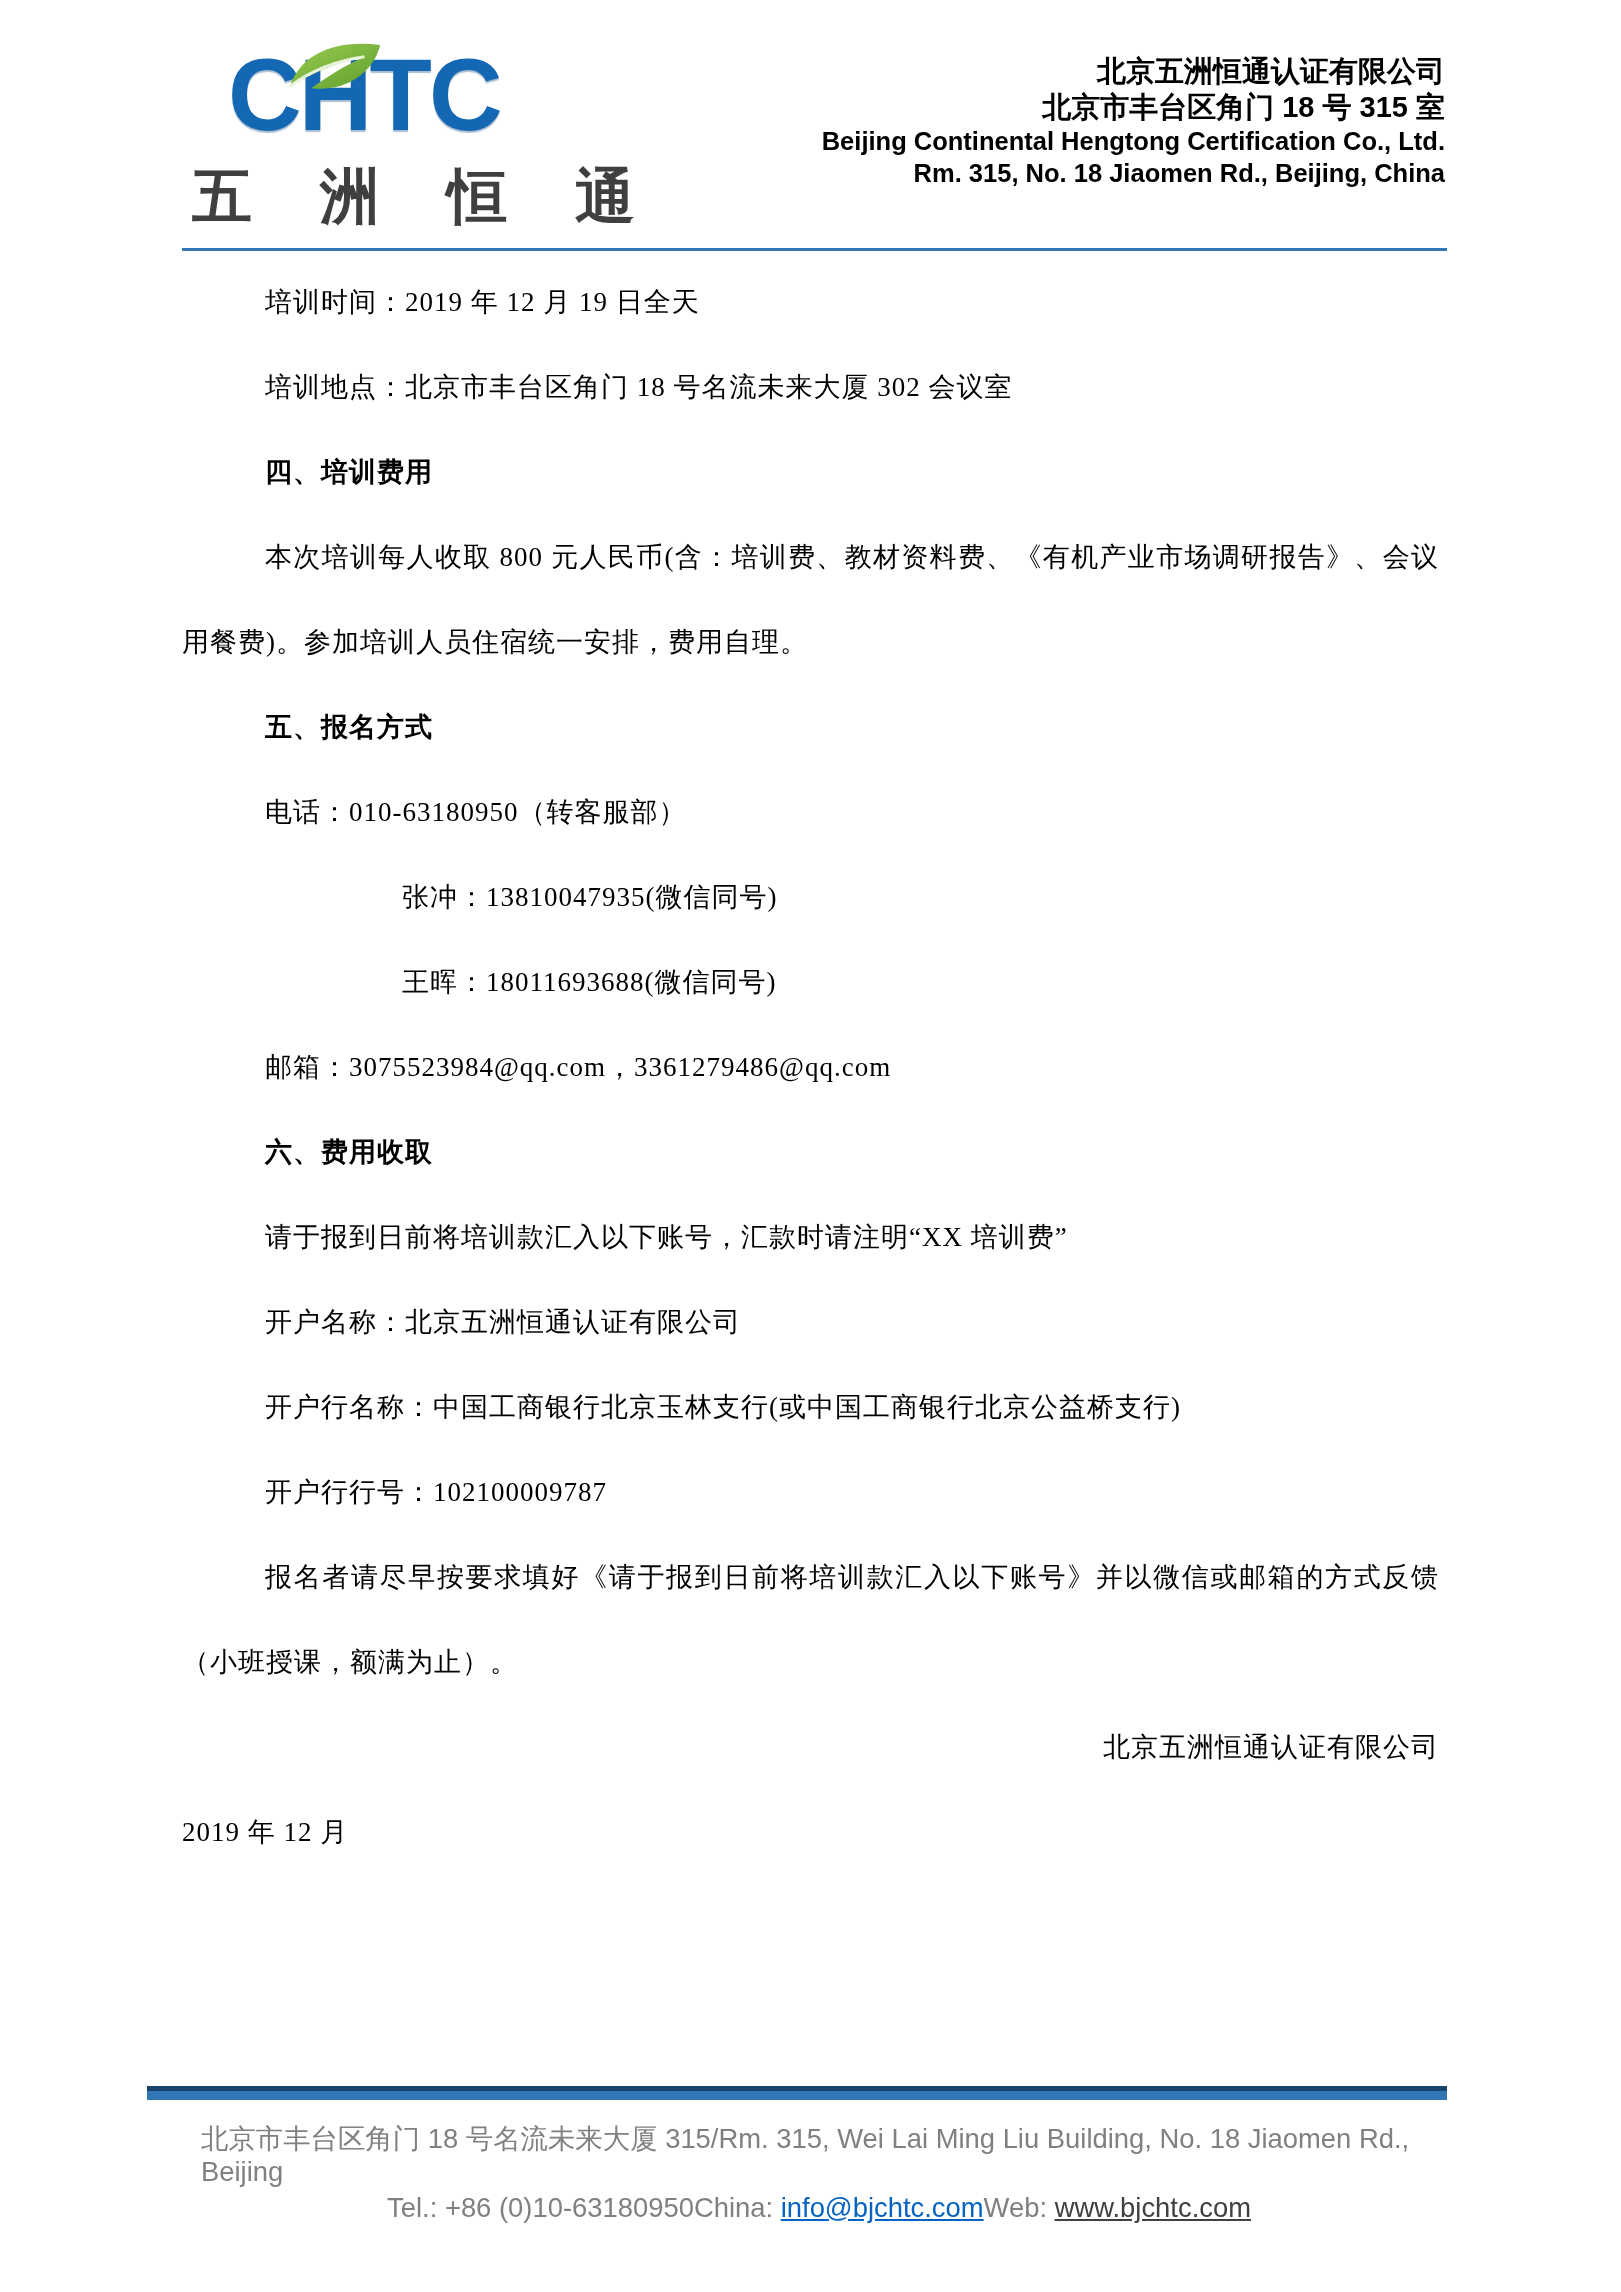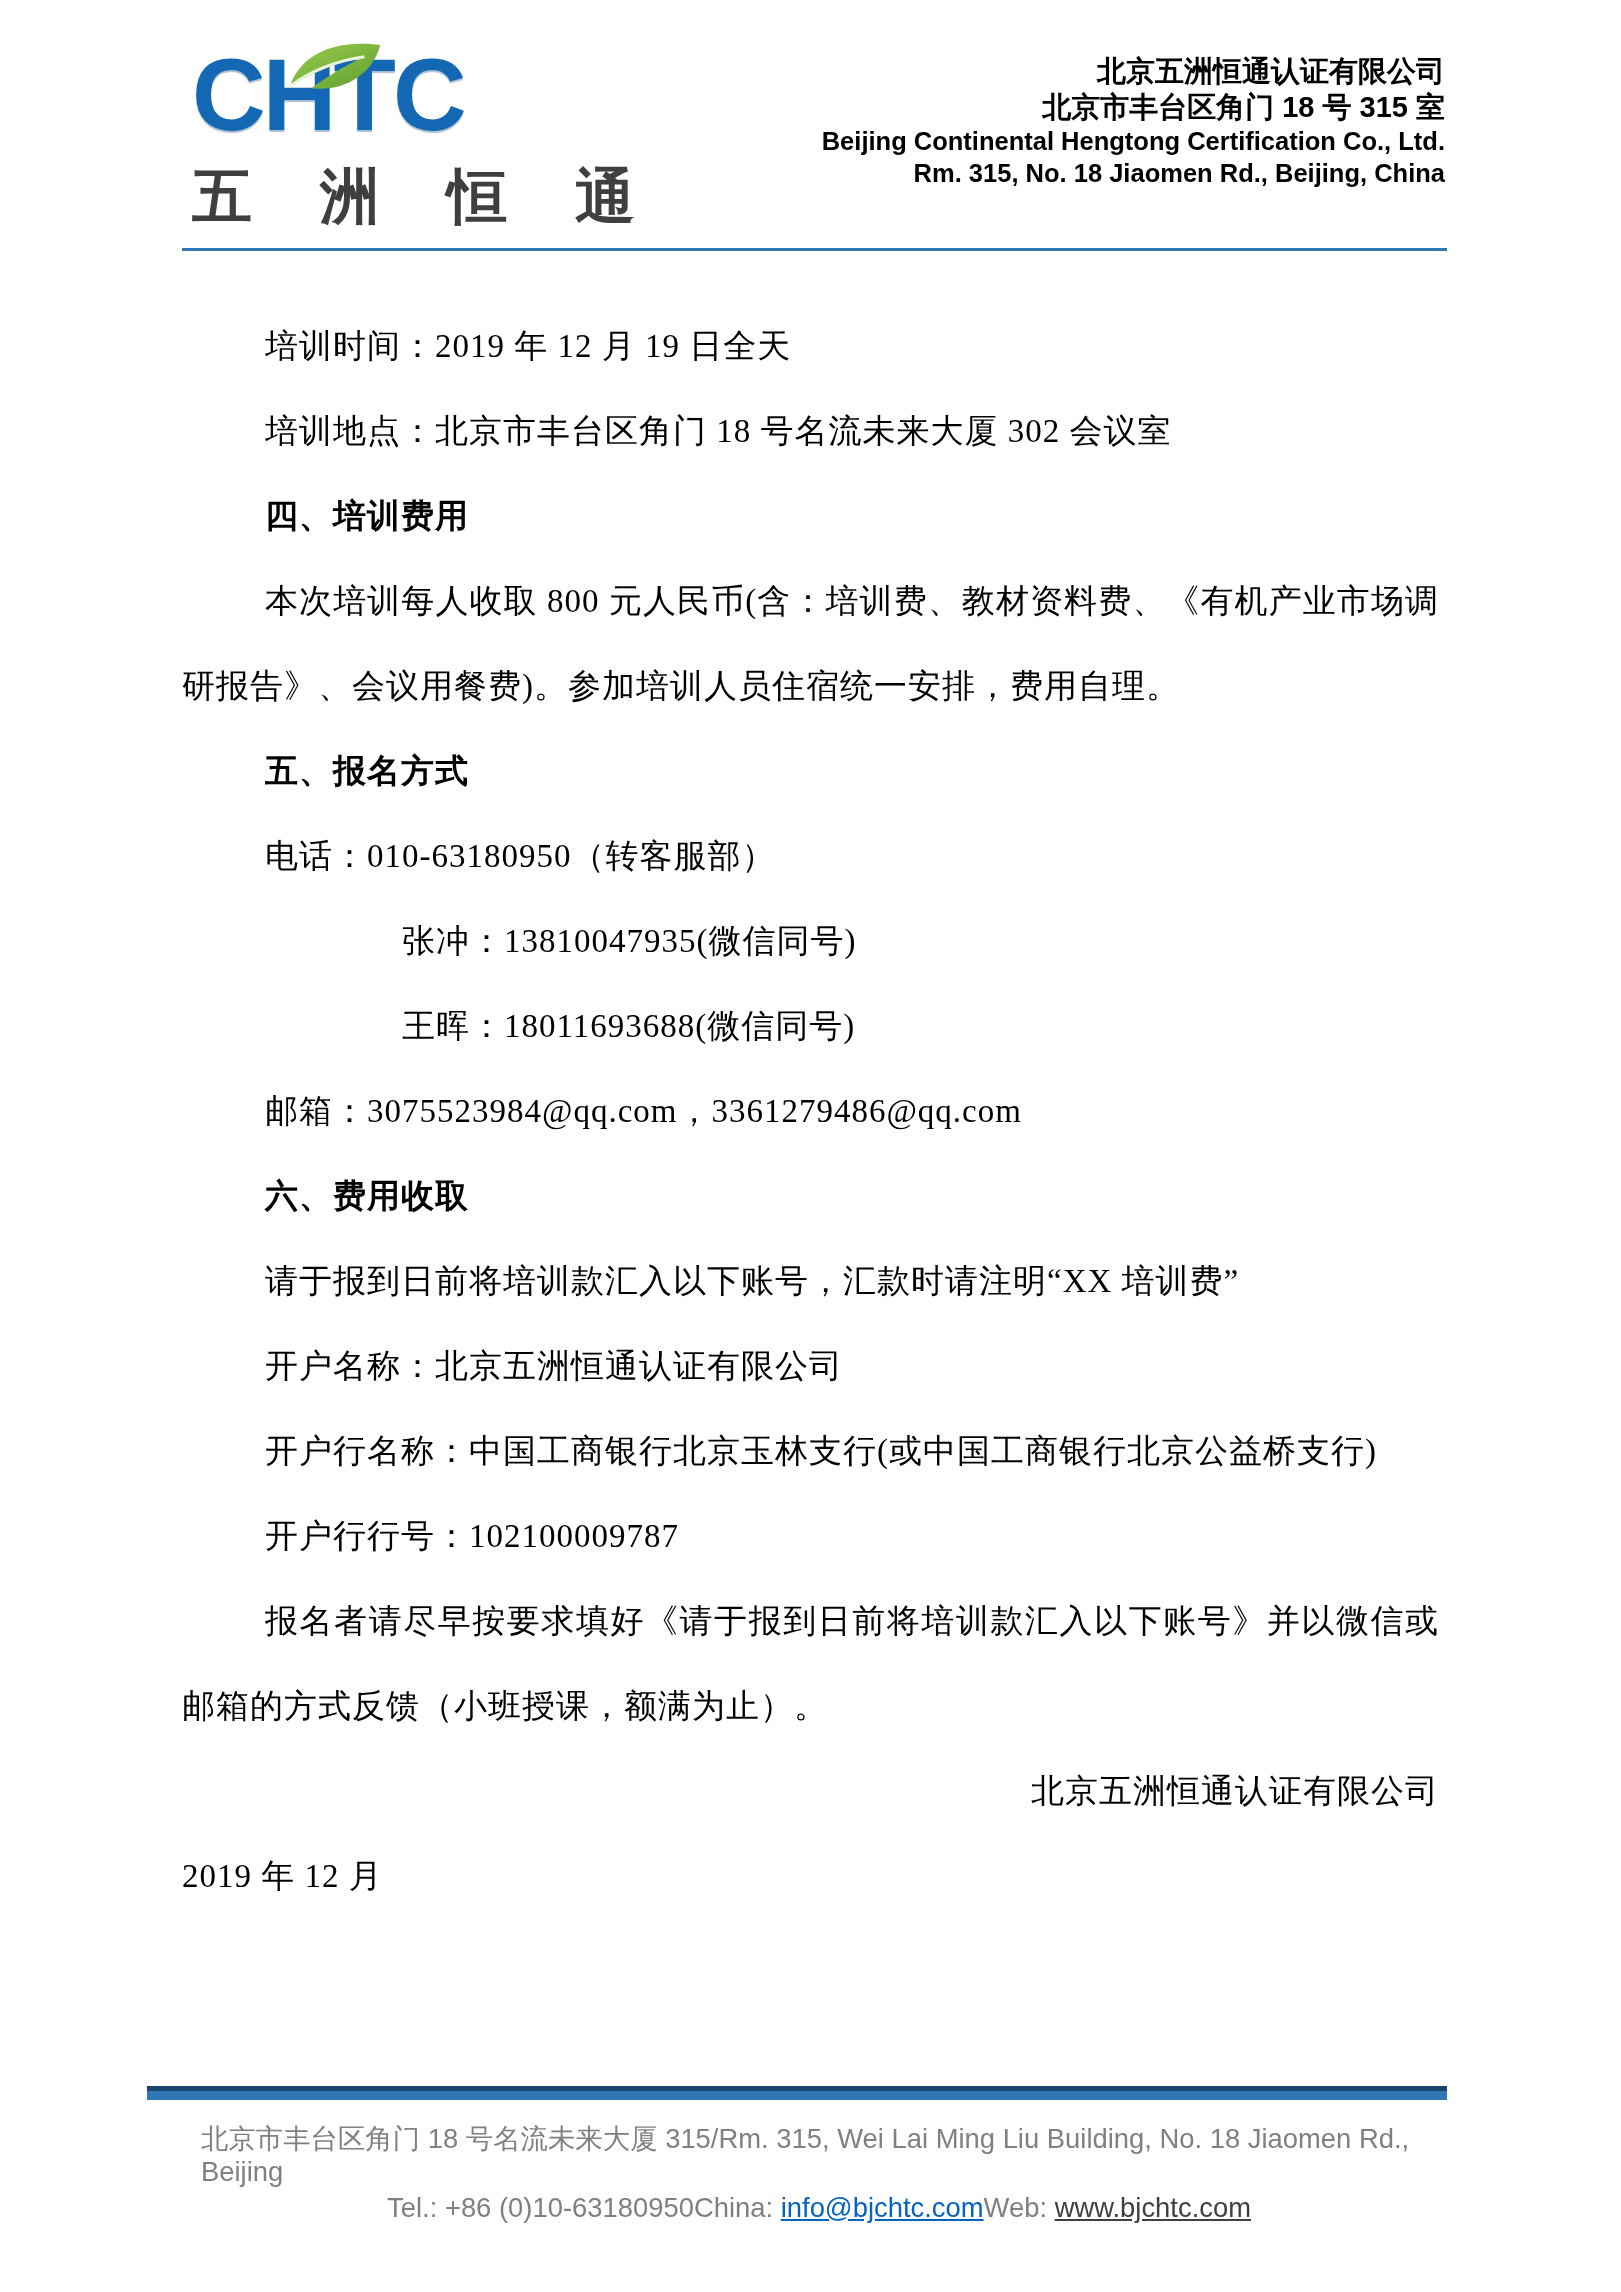--- a/index.html
+++ b/index.html
@@ -12,37 +12,38 @@
 
   
   .header { display:flex; justify-content:space-between; align-items:flex-start;
             padding:51px 176px 0 192px; }
   .logo { position:relative; width:294px; }
   .logo-chtc {
     font-family:"Liberation Sans",sans-serif; font-weight:bold;
     font-size:102px; line-height:0.88; letter-spacing:-2.9px;
     color:#1467b3;
     text-shadow:0 2px 1px rgba(10,70,130,0.35);
+    margin-left:36px;
   }
   .leaf-icon { position:absolute; left:90px; top:-15.7px; width:108px; height:69px; }
   .logo-cn {
     font-family:"Liberation Sans",sans-serif; font-weight:bold;
     font-size:60px; color:#3f3f3f; letter-spacing:25.5px;
     margin-top:16px; white-space:nowrap;
   }
   .header-text {
     text-align:right; font-family:"Liberation Sans",sans-serif; font-weight:bold;
     padding-top:2px;
   }
   .header-text .cn { font-size:29px; line-height:36px; }
   .header-text .en { font-size:25.5px; line-height:32px; }
   .header-rule { margin:9.8px 174px 0 182px; height:0; border-top:3.9px solid #3277b5; }
 
   
-  .doc-body { padding:9.8px 182px 0 182px; font-size:33px;margin-top:44px; }
+  .doc-body { padding:9.8px 182px 0 182px; font-size:27px; }
   .doc-body p {
     line-height:85px; text-align:justify; text-indent:83px;
     letter-spacing:1px;
   }
   .doc-body p.heading { font-weight:bold; }
   .doc-body p.sub { text-indent:220px; }
   .doc-body p.sign { text-align:right; text-indent:0; }
   .doc-body p.date { text-indent:0; padding-right:106px; }
 
   

